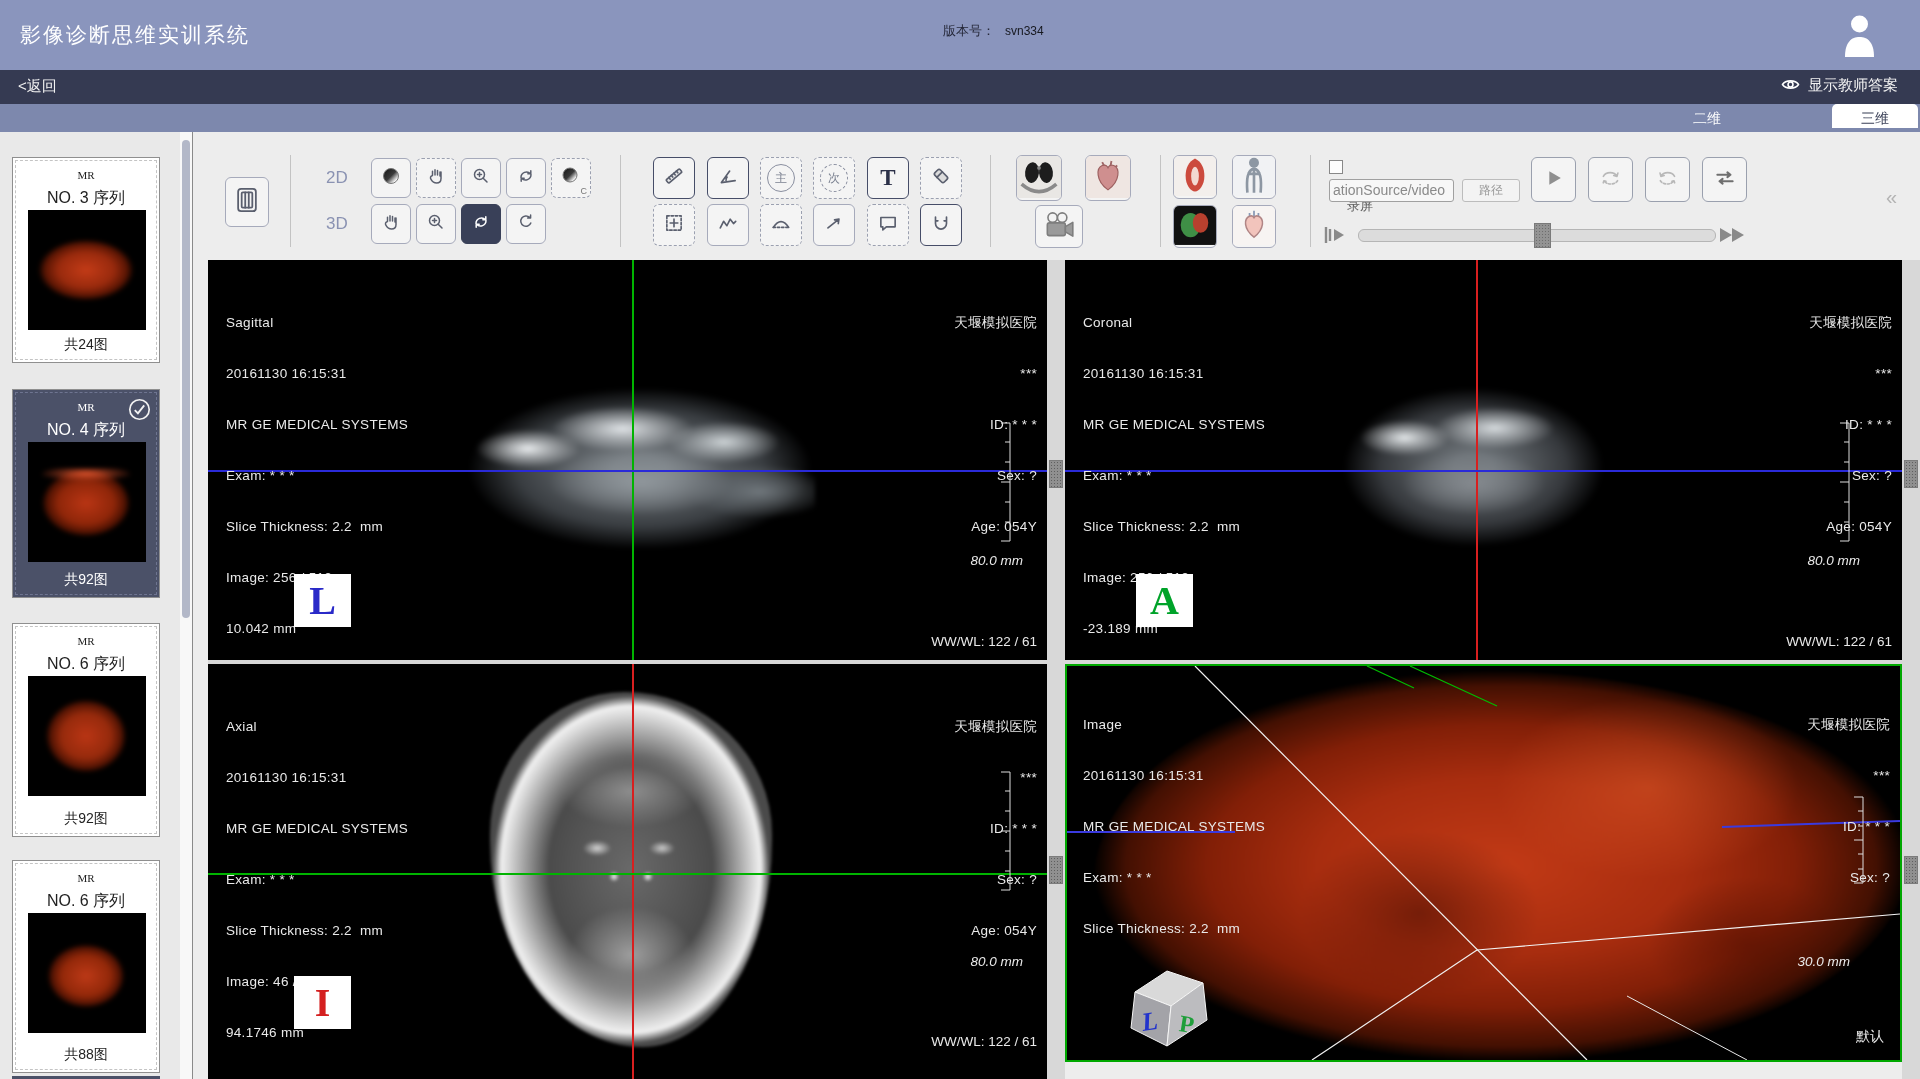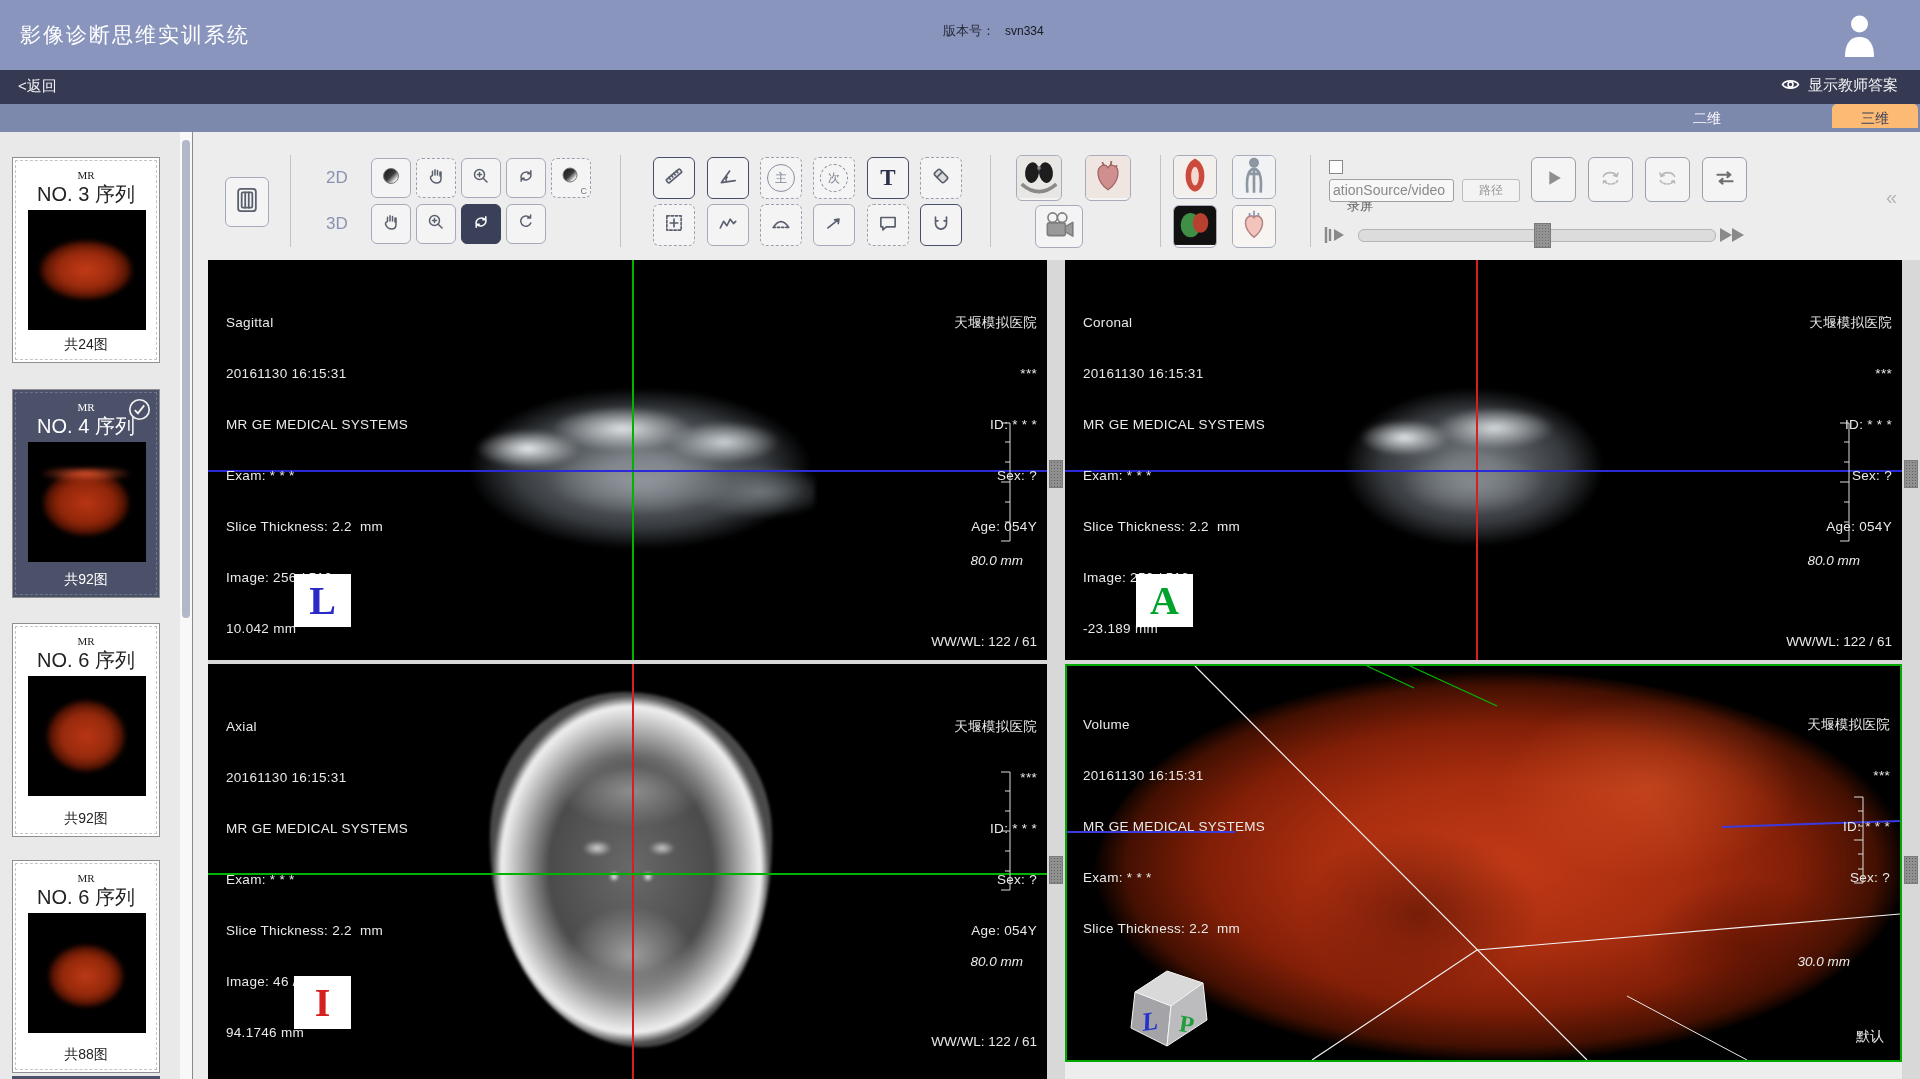--- a/index.html
+++ b/index.html
@@ -10,32 +10,32 @@
   #app-title{left:20px;top:21px;color:#fff;font-size:21px;letter-spacing:2px;}
   #version{left:943px;top:22px;font-size:13px;color:#26293a;}
   #version .val{font-family:Liberation Sans, sans-serif;font-size:12px;margin-left:10px;color:#16181f;}
   #user-icon{left:1842px;top:13px;}
   #navbar{left:0;top:70px;width:1920px;height:34px;background:#353a52;}
   #back-link{left:18px;top:77px;color:#f2f2f2;font-size:15px;cursor:pointer;}
   #show-answer{right:22px;top:76px;color:#f2f2f2;font-size:15px;display:flex;align-items:center;gap:7px;cursor:pointer;}
   #tabstrip{left:0;top:104px;width:1920px;height:28px;background:#7d88ad;}
   .tab{position:absolute;top:104px;height:24px;line-height:28px;width:86px;text-align:center;font-size:14px;cursor:pointer;}
   #tab-2d{right:170px;color:#fff;}
-  #tab-3d{right:2px;background:#fdba74;color:#3a4057;border-radius:5px 5px 0 0;}
+  #tab-3d{right:2px;background:#ffffff;color:#3a4057;border-radius:5px 5px 0 0;}
   
   #sidebar{left:0;top:132px;width:180px;height:947px;background:#e9e9e9;}
   #sb-track{left:180px;top:132px;width:12px;height:947px;background:#f8f8f8;}
   #sb-thumb{left:182px;top:140px;width:8px;height:478px;background:#b3b8c8;border-radius:4px;}
   #main-sep{left:192px;top:132px;width:1px;height:947px;background:#8a8a8a;}
   .card{position:absolute;left:12px;width:148px;background:#fff;border:1px solid #8f8f8f;box-sizing:border-box;text-align:center;color:#222;cursor:pointer;}
   .card::after{content:"";position:absolute;inset:2px;border:1px dashed #c4c4c4;pointer-events:none;}
   .card.sel{background:#4b5168;color:#fff;}
   .card.sel::after{border-color:#6e7490;}
   .card .mod{margin-top:11px;font-size:11px;font-family:Liberation Serif, serif;}
-  .card .nm{font-size:20px;}
+  .card .nm{margin-top:7px;font-size:16px;}
   .card .thumb{position:absolute;left:15px;top:52px;width:118px;height:120px;background:#000;overflow:hidden;}
   .card .cnt{position:absolute;bottom:8px;left:0;width:100%;font-size:14px;}
   .blob{position:absolute;filter:blur(2px);}
   .chk{position:absolute;right:8px;top:8px;}
   
   .vsep{position:absolute;top:155px;width:1px;height:92px;background:#c3c3c3;}
   .tbtn{position:absolute;width:40px;height:40px;border:1px solid #a6aabb;border-radius:6px;background:#f4f4f4;box-sizing:border-box;display:flex;align-items:center;justify-content:center;cursor:pointer;}
   .tbtn.dsh{border-style:dashed;border-color:#9ba0b0;}
   .tbtn.em{border:1.5px solid #464d68;}
   .tbtn.sel{background:#394058;border-color:#394058;}
@@ -516,21 +516,21 @@
       <line x1="128" y1="0" x2="520" y2="394" stroke="#f2f2f2" stroke-width="1.2"></line>
       <line x1="410" y1="284" x2="833" y2="248" stroke="#f2f2f2" stroke-width="1.2"></line>
       <line x1="410" y1="284" x2="245" y2="394" stroke="#f2f2f2" stroke-width="1.2"></line>
       <line x1="560" y1="330" x2="680" y2="394" stroke="#e8e8e8" stroke-width="1"></line>
       <line x1="0" y1="166" x2="168" y2="166" stroke="#3a3ae0" stroke-width="2"></line>
       <line x1="655" y1="161" x2="833" y2="155" stroke="#3a3ae0" stroke-width="2"></line>
       <line x1="343" y1="0" x2="430" y2="40" stroke="#00bb00" stroke-width="1.2"></line>
       <line x1="300" y1="0" x2="347" y2="22" stroke="#00bb00" stroke-width="1.2"></line>
     </svg>
     <div class="ovl" style="left:16px;top:16px;">
-      <div>Volume</div>
+      <div>Image</div>
       <div>20161130 16:15:31</div>
       <div>MR GE MEDICAL SYSTEMS</div>
       <div>Exam: * * *</div>
       <div>Slice Thickness: 2.2  mm</div>
     </div>
     <div class="ovl r" style="right:10px;top:16px;">
       <div>天堰模拟医院</div>
       <div>***</div>
       <div>ID: * * *</div>
       <div>Sex: ?</div>

